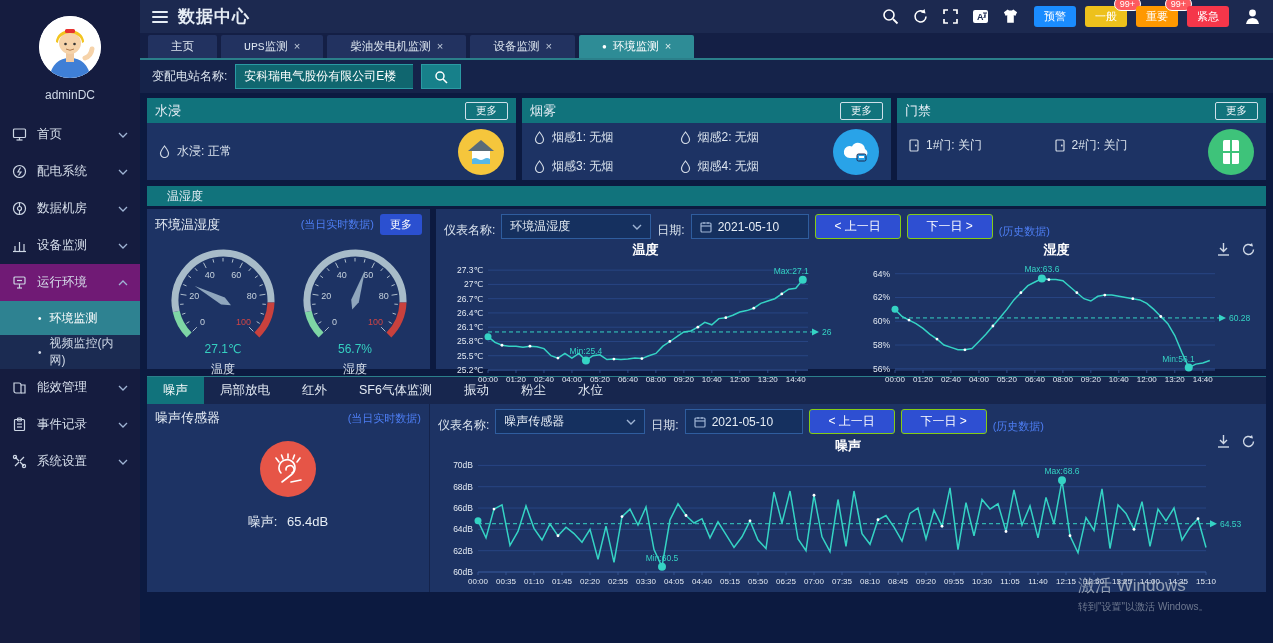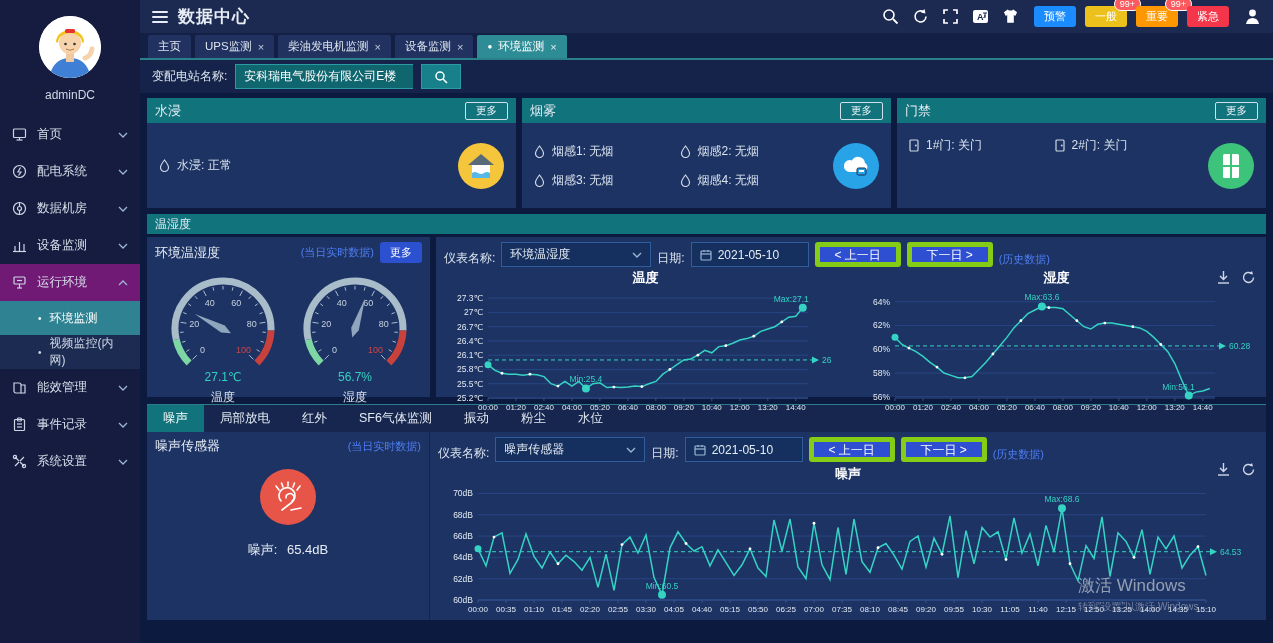--- a/index.html
+++ b/index.html
@@ -31,69 +31,69 @@
   .app-title { font-size:17px; font-weight:bold; letter-spacing:1px; }
   .top-right { margin-left:auto; display:flex; align-items:center; gap:13px; }
   .tool-icon { width:17px; height:17px; cursor:pointer; display:inline-flex; }
   .badge-group { display:flex; align-items:flex-end; gap:9px; margin:0 2px; }
   .badge { position:relative; font-size:11px; color:#fff; padding:3px 10px; border-radius:3px; cursor:pointer; }
   .badge .count { position:absolute; top:-9px; right:-14px; background:#fd5a5f; border:1px solid #fff;
     color:#fff; font-size:9px; padding:0 5px; border-radius:8px; line-height:12px; }
 
   .tabbar { height:27px; background:#141f45; display:flex; align-items:flex-end; gap:4px;
     padding:0 0 0 8px; border-bottom:2px solid #2b7f8a; flex:none; }
-  .tab { background:#223260; color:#dbe4ee; font-size:11.5px; padding:4px 10px; display:flex;
-    align-items:center; gap:6px; cursor:pointer; border-radius:2px 2px 0 0;}
+  .tab { background:#223260; color:#dbe4ee; font-size:11.5px; padding:4px 23px; display:flex;
+    align-items:center; gap:6px; cursor:pointer; border-radius:2px 2px 0 0;font-family:Liberation Mono, monospace;}
   .tab.active { background:#2e8c96; color:#fff; }
   .tab .close { font-size:11px; opacity:.85; cursor:pointer; }
   .tab .adot { font-size:8px; }
 
   .filterbar { height:33px; background:#15234a; display:flex; align-items:center; padding:0 12px; gap:8px; flex:none; }
   .filterbar .lbl { font-size:12px; color:#dbe4ee; }
   .station-input { width:178px; height:25px; background:#10666f; border:1px solid #2a9aa3;
     border-right:none; color:#fff; font-size:12px; padding:0 8px; outline:none; }
   .search-btn { height:25px; width:40px; background:#17808a; border:1px solid #2a9aa3; cursor:pointer;
     display:flex; align-items:center; justify-content:center; }
 
   .content { flex:1; padding:5px 7px 0; background:#0c1a40; }
 
   
-  .row1 { display:flex; gap:6px; height:110px; }
+  .row1 { display:flex; gap:6px; height:82px; }
   .panel { background:#1d3364; flex:1; display:flex; flex-direction:column; min-width:0; }
   .panel-head { height:25px; background:#11737c; display:flex; align-items:center;
     justify-content:space-between; padding:0 8px; font-size:13px; flex:none; }
   .more-btn { border:1px solid #cfe0ea; color:#f0f5fa; background:transparent; font-size:10.5px;
     padding:1px 10px; border-radius:2px; cursor:pointer; }
   .panel-body { flex:1; display:flex; align-items:center; padding:0 12px; }
   .status-grid { flex:1; display:grid; grid-template-columns:1fr 1fr; row-gap:12px; }
   .status-item { display:flex; align-items:center; gap:7px; font-size:12px; color:#dbe4ee; }
   .big-circle { width:46px; height:46px; border-radius:50%; flex:none; display:flex;
     align-items:center; justify-content:center; margin-left:8px; }
 
   .section-strip { height:20px; background:#11737c; display:flex; align-items:center;
-    padding:0 8px; font-size:12px; margin-top:6px; }
+    padding:0 20px; font-size:12px; margin-top:6px; }
 
   .row2 { display:flex; gap:6px; height:160px; margin-top:3px; }
   .gauge-panel { width:283px; flex:none; background:#1d3364; padding:5px 8px; }
   .gp-head { display:flex; align-items:center; font-size:13px; }
   .gp-head .spacer { flex:1; }
   .link { color:#4d7df2; font-size:11px; cursor:pointer; text-decoration:none; }
   .more-blue { background:#2b50d0; color:#fff; border:none; font-size:11px; padding:3px 10px;
     border-radius:3px; margin-left:6px; cursor:pointer; }
   .gauges { display:flex; justify-content:center; }
 
   .chart-panel { flex:1; background:#1d3364; padding:5px 8px; position:relative; min-width:0; }
   .controls { display:flex; align-items:flex-end; gap:6px; font-size:12px; }
   .controls .lbl { color:#dbe4ee; flex:none; }
   .select { width:150px; height:25px; background:#15305f; border:1px solid #2f5d9e; display:flex;
     align-items:center; padding:0 8px; gap:6px; cursor:pointer; }
   .select span { flex:1; font-size:12px; }
   .datebox { width:118px; height:25px; background:#15305f; border:1px solid #2f5d9e; display:flex;
     align-items:center; padding:0 8px; gap:6px; cursor:pointer; font-size:12px; }
-  .nav-btn { height:25px; min-width:86px; background:#2e4fd2; border:5px solid #84cc16; color:#fff;
+  .nav-btn { height:25px; min-width:86px; background:#2e4fd2; border:1px solid #84cc16; color:#fff;
     font-size:12px; border-radius:3px; cursor:pointer; padding:0 12px; }
   .io-icons { position:absolute; right:10px; top:33px; display:flex; gap:10px; z-index:2; }
   .io-icons svg { cursor:pointer; }
   .charts2 { display:flex; gap:8px; margin-top:2px; }
   .chart-block { flex:1; min-width:0; }
   .chart-title { text-align:center; font-size:13px; font-weight:bold; color:#fff; height:16px; }
 
   .bottom-panel { margin-top:7px; background:#1d3364; border-top:1px solid #2b7f8a; }
   .btabs { height:27px; background:#17264e; display:flex; align-items:stretch; }
   .btab { display:flex; align-items:center; padding:0 16px; font-size:12.5px; color:#e2e9f2; cursor:pointer; }

